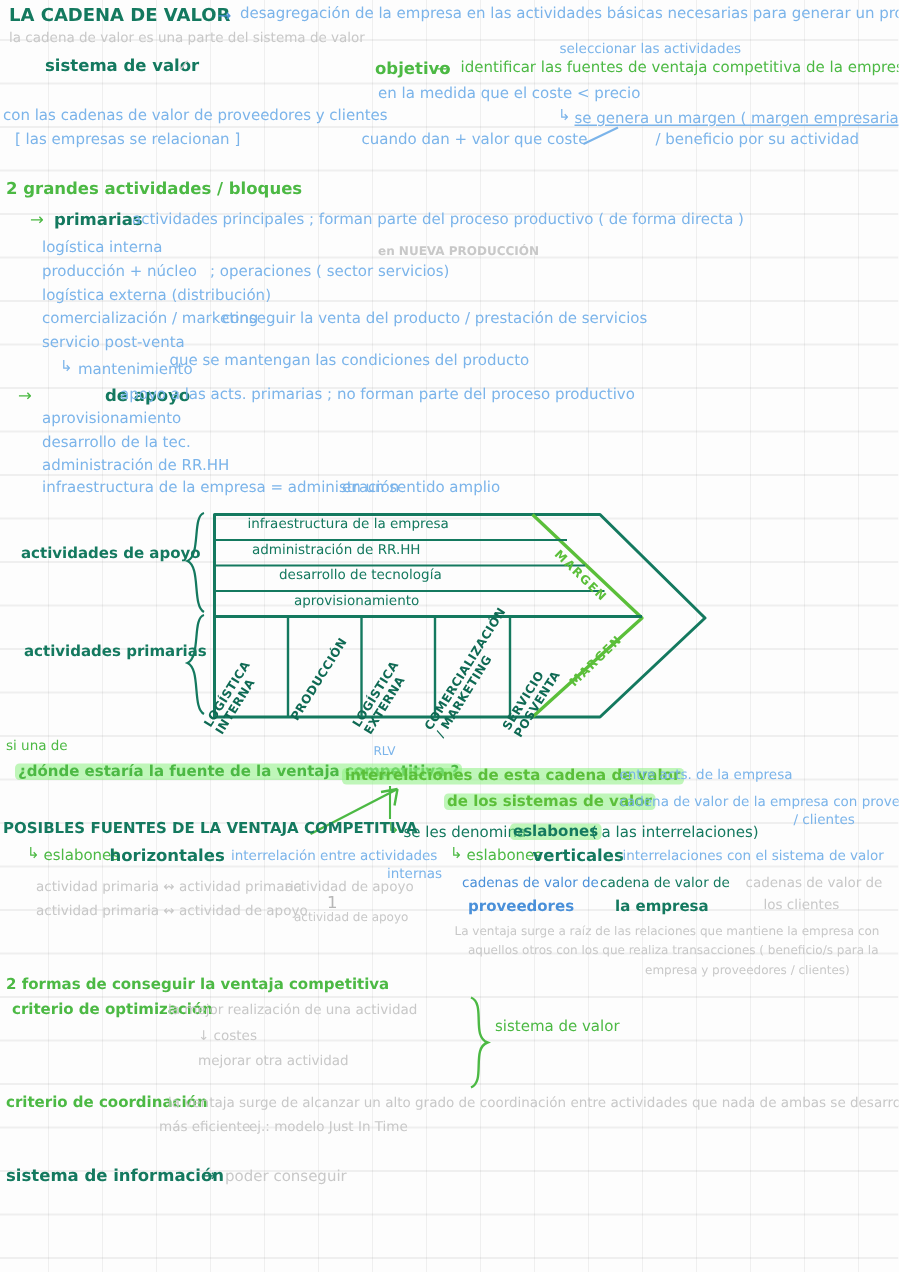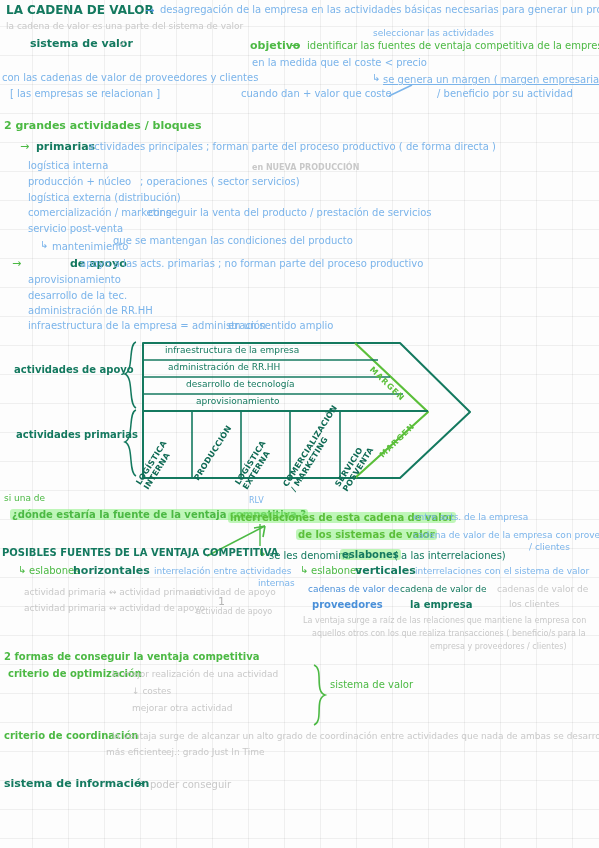--- a/index.html
+++ b/index.html
@@ -211,21 +211,21 @@
 
   <div class="ink gr b s10" style="left:4px;top:652px;">2 formas de conseguir la ventaja competitiva</div>
   <div class="ink gr b s10" style="left:8px;top:669px;">criterio de  optimización</div>
   <div class="ink gy s9" style="left:112px;top:670px;">la mejor realización de una actividad</div>
   <div class="ink gy s9" style="left:132px;top:687px;">↓ costes</div>
   <div class="ink gy s9" style="left:132px;top:704px;">mejorar otra actividad</div>
 
   <div class="ink gr b s10" style="left:4px;top:731px;">criterio de coordinación</div>
   <div class="ink gy s9" style="left:112px;top:732px;">la ventaja surge de alcanzar un alto grado de coordinación entre actividades que nada de ambas se desarrollen de forma</div>
   <div class="ink gy s9" style="left:106px;top:748px;">más eficiente</div>
-  <div class="ink gy s9" style="left:166px;top:748px;">ej.: grado Just In Time</div>
+  <div class="ink gy s9" style="left:166px;top:748px;">ej.: modelo Just In Time</div>
 
   <svg style="position:absolute;left:308px;top:663px;" width="22" height="65">
     <path d="M6 2 C16 6, 6 28, 17 32 C6 36, 16 58, 6 62" stroke="#4cb944" stroke-width="1.6" fill="none"></path>
   </svg>
   <div class="ink gr s10" style="left:330px;top:680px;">sistema de valor</div>
 
   <div class="ink dk b s11" style="left:4px;top:778px;">sistema de información</div>
   <div class="ink dk s11" style="left:135px;top:778px;">→</div>
   <div class="ink gy s10" style="left:150px;top:780px;">poder conseguir</div>
 

